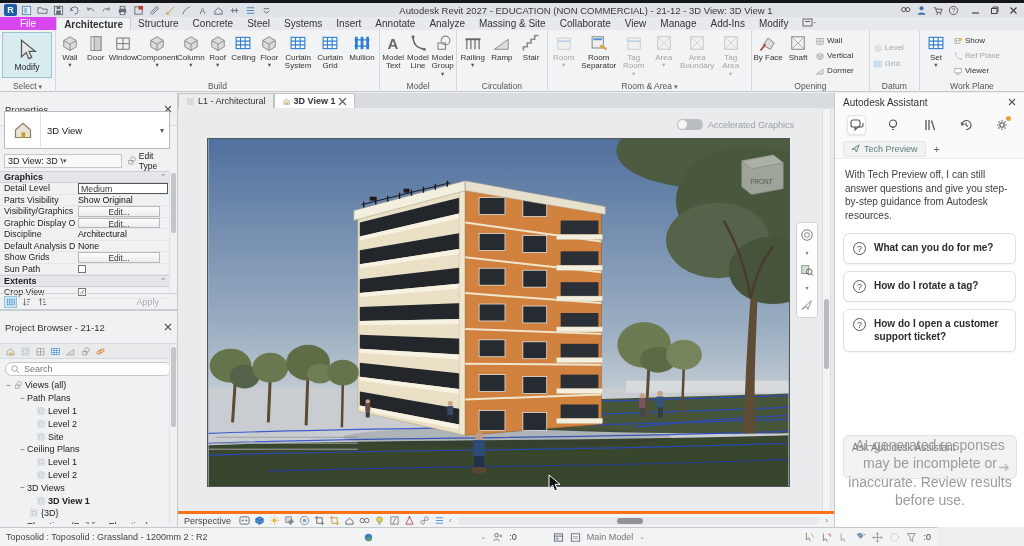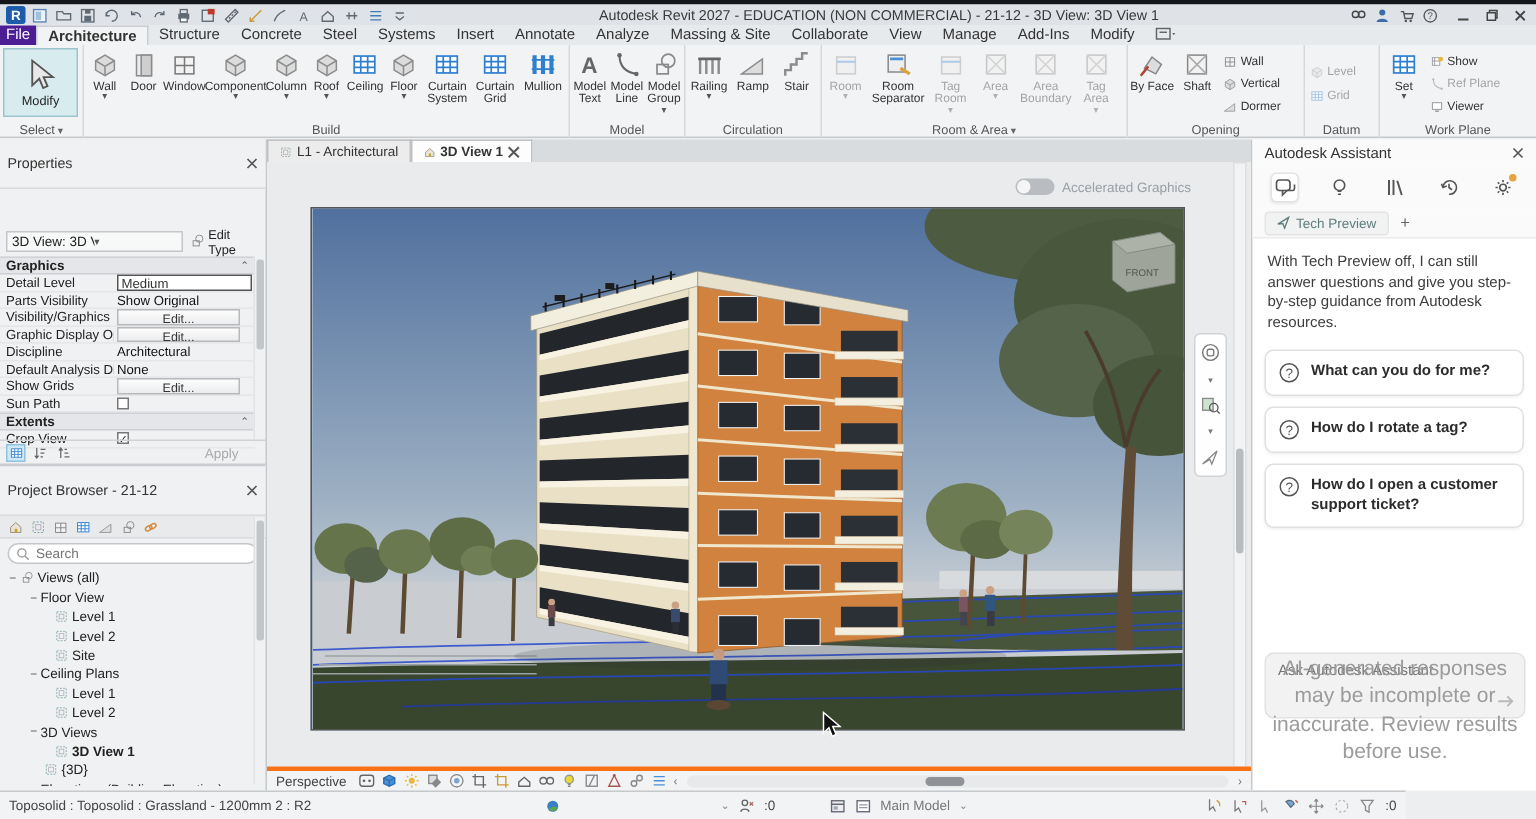--- a/index.html
+++ b/index.html
@@ -10,21 +10,21 @@
   .topstrip{position:absolute;left:0;top:0;width:1024px;height:3px;background:#15161a}
   .titlebar{position:absolute;left:0;top:3px;width:1024px;height:14px;background:#dfe3e7;display:flex;align-items:center;padding:0 4px;gap:3px}
   .rlogo{width:13px;height:12px;background:#1d5bab;color:#fff;font-size:9px;font-weight:bold;text-align:center;line-height:12px;border-radius:2px}
   .qicon{width:13px;height:12px;display:flex;align-items:center;justify-content:center}
   .qicon svg{width:11px;height:11px}
   .tb-title{flex:1;text-align:center;font-size:9.5px;color:#3a3a3a;white-space:nowrap;overflow:hidden}
   .winctl{display:flex;gap:10px;margin-left:8px;margin-right:2px;color:#444;font-size:10px}
   
   .ribtabs{position:absolute;left:0;top:17px;width:1024px;height:13px;background:#e7eaed;display:flex;align-items:stretch;font-size:10px}
   .rtab{padding:0 7px;line-height:13px;color:#333;white-space:nowrap}
-  .rtab.file{background:#4c1d95;color:#fff;padding:0 4px}
+  .rtab.file{background:#d946ef;color:#fff;padding:0 20px}
   .rtab.active{background:#f2f3f4;border:1px solid #c9ccd0;border-bottom:none;font-weight:bold}
   
   .ribbon{position:absolute;left:0;top:30px;width:1024px;height:62px;background:#f2f3f4;border-bottom:1px solid #c6c9cc;display:flex}
   .rgroup{display:flex;flex-direction:column;border-right:1px solid #d6d9dc;height:62px;overflow:hidden}
   .rtools{flex:1;display:flex;align-items:stretch;padding:1px 1px 0 1px}
   .rglabel{height:12px;font-size:8.5px;color:#555;text-align:center;line-height:12px;white-space:nowrap}
   .rglabel.dd::after{content:" ▾";font-size:7px;color:#666}
   .bt{width:30px;display:flex;flex-direction:column;align-items:center;font-size:8px;color:#333;text-align:center;line-height:1.05;padding-top:2px;cursor:default}
   .bt svg{width:20px;height:20px;margin-bottom:1px;flex:none}
   .bt .arr{font-size:6.5px;color:#555;line-height:5px}
@@ -665,20 +665,29 @@
   <div class="leftcol">
     <div style="position:relative;height:218px;border-bottom:2px solid #c9ccd0">
       <div class="phead">
         <span>Properties</span>
         <span class="x xicon">
             <svg viewBox="0 0 8 8">
               <path d="M1 1 L7 7 M7 1 L1 7" stroke="#555" stroke-width="1.1"></path>
             </svg>
           </span>
       </div>
+      <div class="typesel">
+        <div class="thumb">
+            <svg viewBox="0 0 16 16">
+              <use href="#s-house"></use>
+            </svg>
+          </div>
+        <div class="tlab">3D View</div>
+        <div class="da">▾</div>
+      </div>
       <div class="combo">
         <div class="cbx">
             <span>3D View: 3D View 1</span>
             <span style="font-size:7px;color:#555">▾</span>
           </div>
         <div class="etyp">
             <svg viewBox="0 0 16 16">
               <use href="#s-grp"></use>
             </svg>
             <span>Edit Type</span>
@@ -829,21 +838,21 @@
       <div class="tree">
         <div class="titem" style="padding-left:4px">
             <span class="minus">−</span>
             <svg viewBox="0 0 16 16">
               <use href="#s-grp"></use>
             </svg>
             <span>Views (all)</span>
           </div>
         <div class="titem" style="padding-left:18px">
             <span class="minus">−</span>
-            <span>Floor View</span>
+            <span>Path Plans</span>
           </div>
         <div class="titem" style="padding-left:36px">
             <svg viewBox="0 0 16 16">
               <use href="#s-plan"></use>
             </svg>
             <span>Level 1</span>
           </div>
         <div class="titem" style="padding-left:36px">
             <svg viewBox="0 0 16 16">
               <use href="#s-plan"></use>

